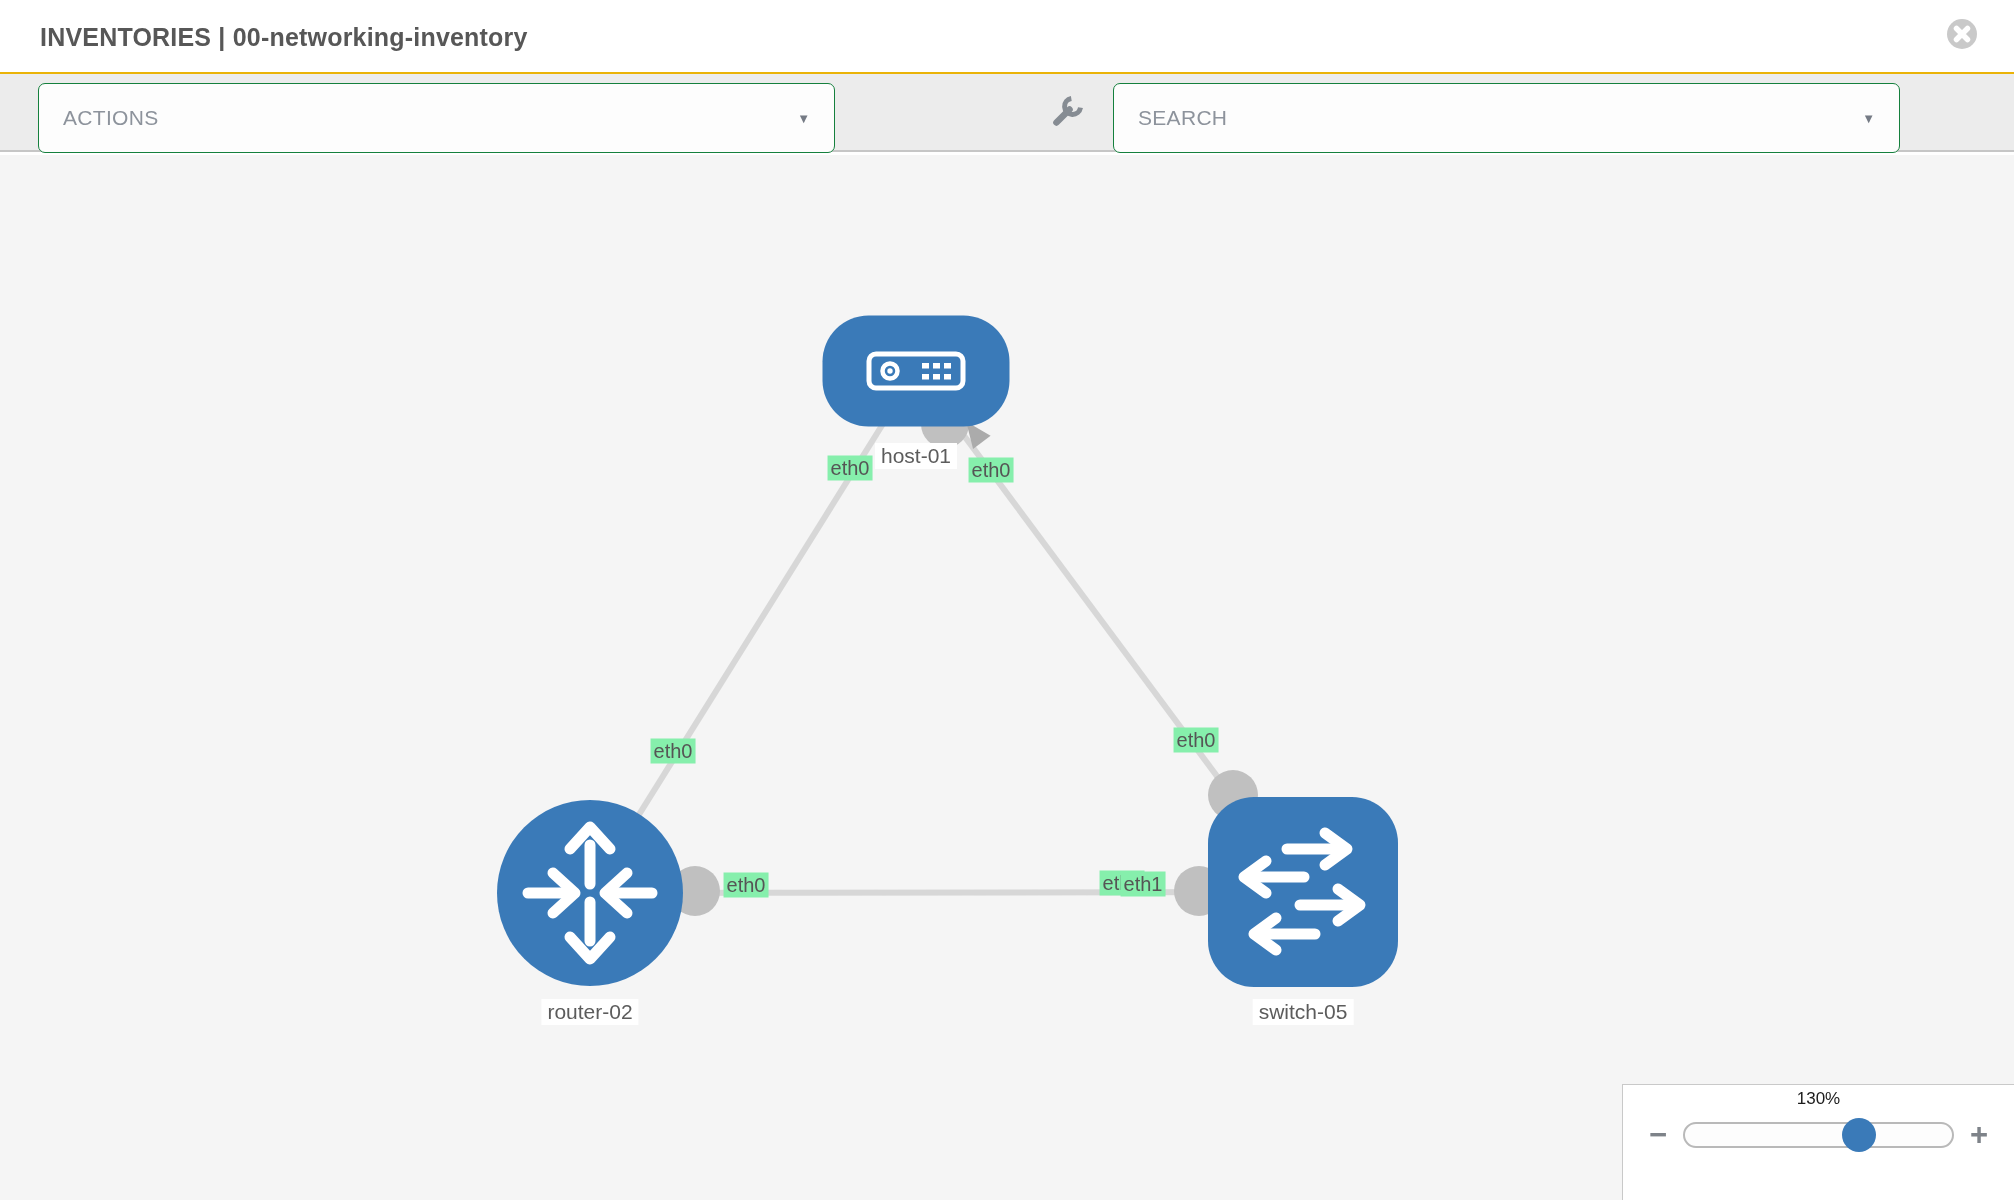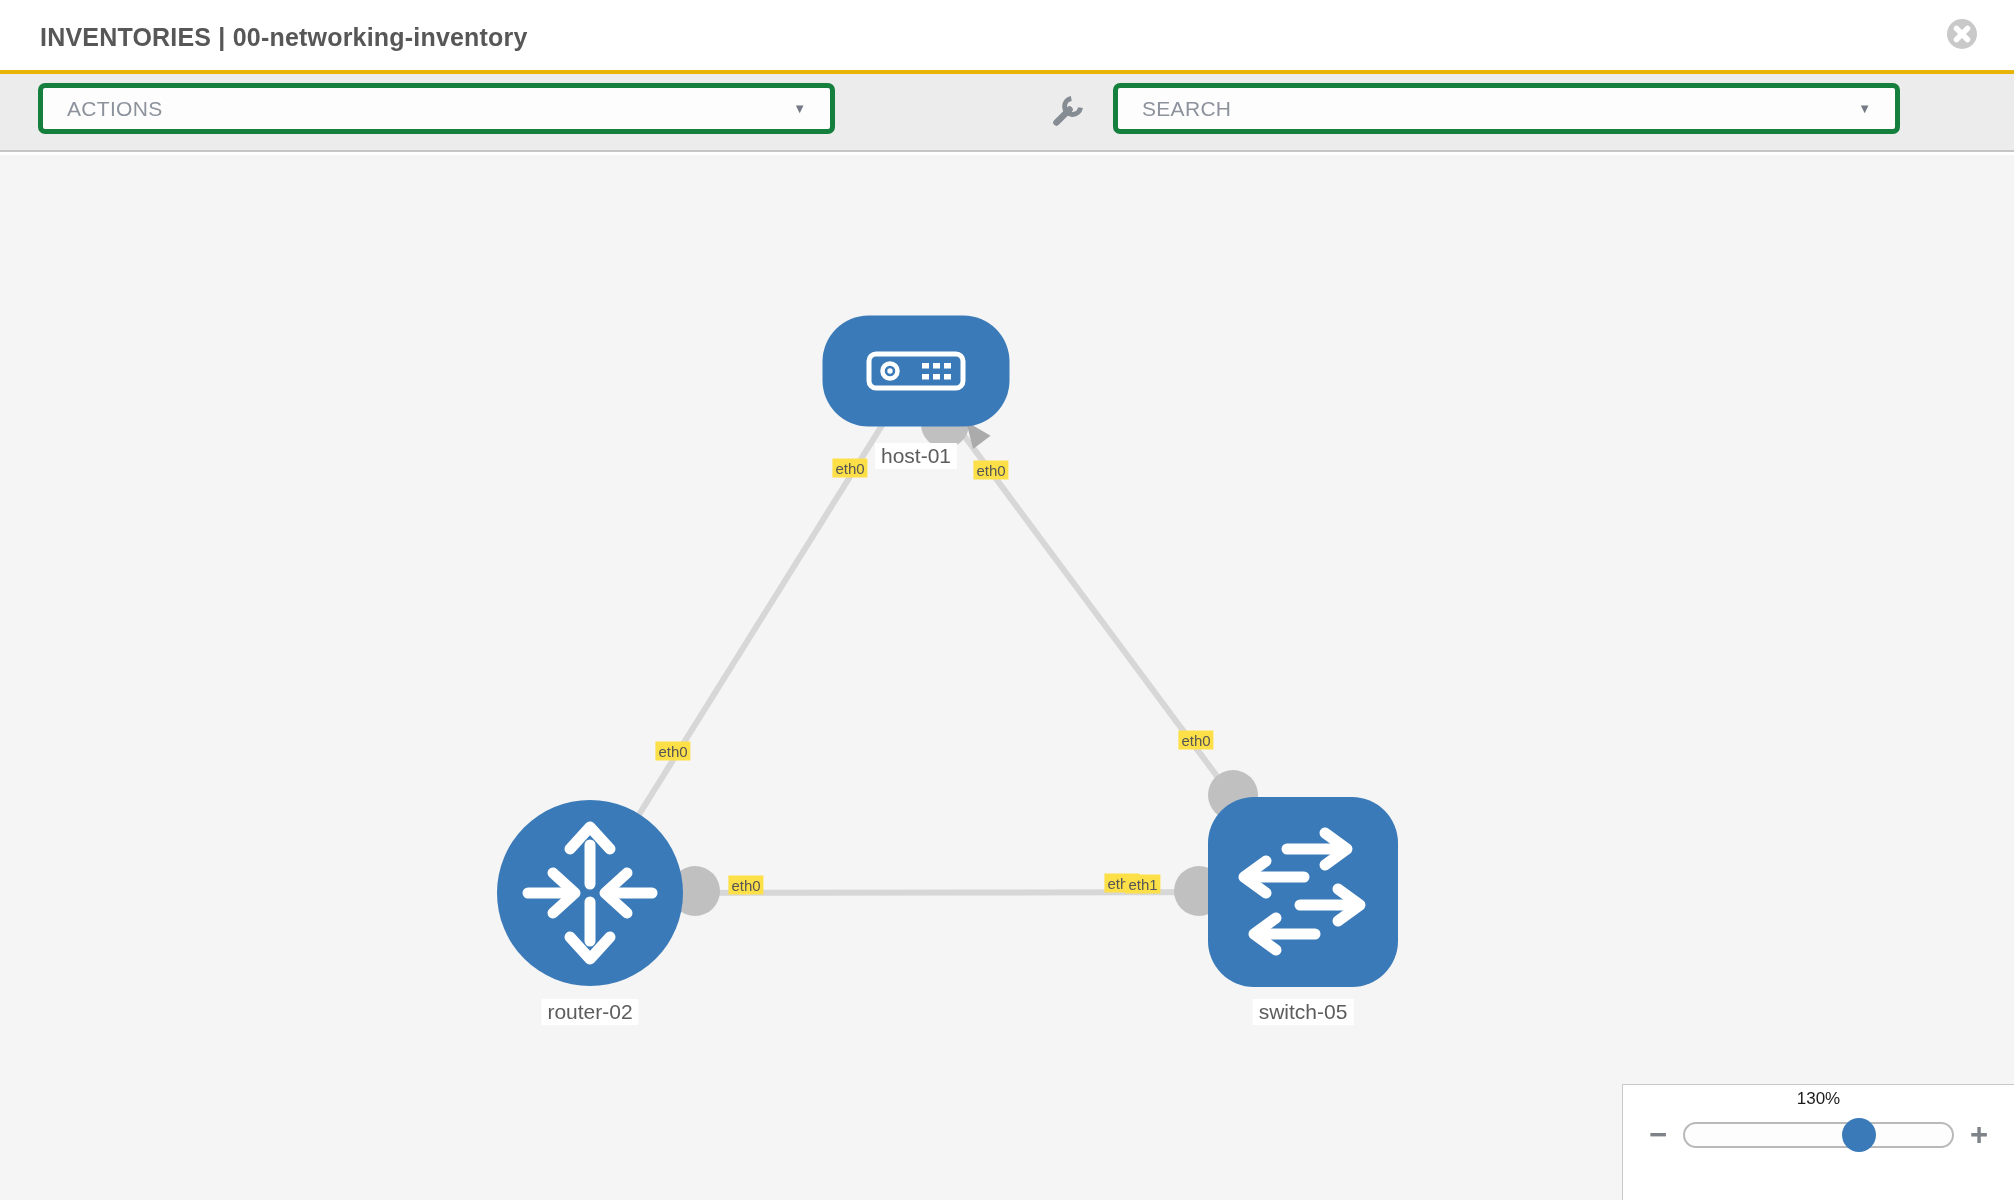--- a/index.html
+++ b/index.html
@@ -2,39 +2,39 @@
 <html><head>
 <meta charset="utf-8">
 <style>
   * { margin: 0; padding: 0; box-sizing: border-box; }
   html, body { width: 2014px; height: 1200px; overflow: hidden; background: #ffffff; }
   body { font-family: "Liberation Sans", "DejaVu Sans", sans-serif; position: relative; }
 
   
   .header {
     position: relative; height: 74px; background: #ffffff;
-    border-bottom: 4px solid #eab308;
+    border-bottom: 2px solid #eab308;
   }
   .page-title {
     position: absolute; left: 40px; top: 0; line-height: 74px;
     font-size: 25px; font-weight: 700; color: #575757; letter-spacing: .2px;
   }
   .close-btn {
     position: absolute; right: 34px; top: 16px; width: 36px; height: 36px;
     background: none; border: none; cursor: pointer; padding: 0;
   }
 
   
   .toolbar {
     position: relative; height: 78px; background: #ececec;
     border-bottom: 2px solid #c6c6c6;
   }
   .select-box {
-    position: absolute; top: 9px; height: 51px; background: #fdfdfd;
-    border: 5px solid #15803d; border-radius: 7px;
+    position: absolute; top: 9px; height: 70px; background: #fdfdfd;
+    border: 1px solid #15803d; border-radius: 7px;
     display: flex; align-items: center; justify-content: space-between;
     padding: 0 24px; cursor: pointer;
   }
   .select-box .sel-text { font-size: 21px; color: #8d939c; letter-spacing: .3px; }
   .select-box .caret { font-size: 13px; color: #757b85; }
   .actions-box { left: 38px; width: 797px; }
   .search-box  { left: 1113px; width: 787px; }
   .tool-icon { position: absolute; top: 21px; width: 36px; height: 36px; cursor: pointer; }
   .wrench-pos { left: 1048px; }
   .key-pos    { left: 1117px; }
@@ -46,21 +46,21 @@
   }
   .canvas svg.topo { position: absolute; left: 0; top: 0; }
   .labels-layer { position: absolute; left: 0; top: 0; width: 100%; height: 100%; pointer-events: none; }
   .node-label {
     position: absolute; transform: translate(-50%, -50%);
     background: #ffffff; color: #5c5c5c; font-size: 21px;
     padding: 1px 6px; white-space: nowrap;
   }
   .if-label {
     position: absolute; transform: translate(-50%, -50%);
-    background: #fde047; color: #555555; font-size: 15px;
+    background: #86efac; color: #555555; font-size: 20px;
     padding: 1px 3px; white-space: nowrap;
   }
 
   
   .zoom-panel {
     position: absolute; right: 0; bottom: 0; width: 392px; height: 116px;
     background: #ffffff; border: 1px solid #c9c9c9; border-right: none; border-bottom: none;
     padding-top: 4px;
   }
   .zoom-level { text-align: center; font-size: 17px; color: #1c1c1c; }

